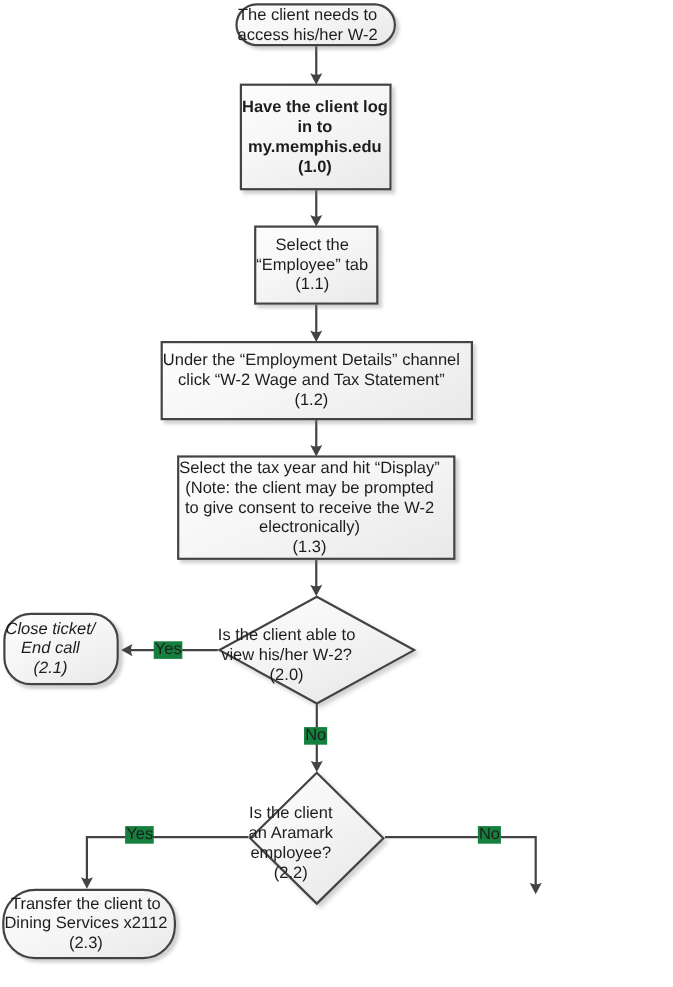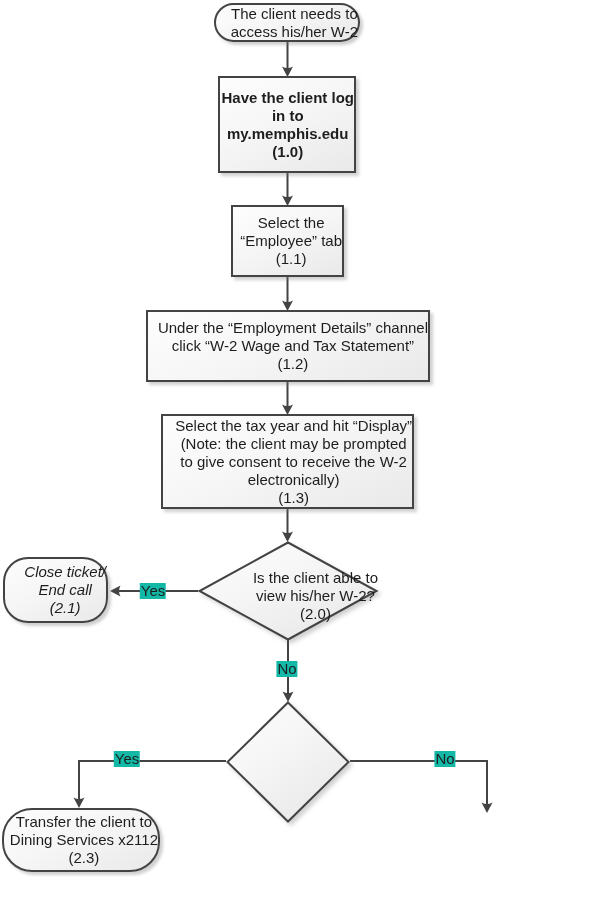--- a/index.html
+++ b/index.html
@@ -13,21 +13,21 @@
   }
   .edges-layer {
     position: absolute;
     left: 0; top: 0;
     width: 612px; height: 897px;
   }
   .node {
     position: absolute;
     display: flex;
     align-items: center;
-    justify-content: flex-end;
+    justify-content: flex-start;
     text-align: center;
     box-sizing: border-box;
     color: #1d1d1d;
     font-size: 15px;
     line-height: 18px;
     white-space: pre-line;
   }
   .node .label { white-space: pre-line; }
   .box, .pill {
     border: 2px solid #434343;
@@ -38,21 +38,21 @@
   .diamond svg {
     position: absolute;
     left: 0; top: 0;
     width: 100%; height: 100%;
     overflow: visible;
   }
   .diamond .label { position: relative; top: 5px; }
   .edge-label {
     position: absolute;
     transform: translate(-50%, -50%);
-    background: #14b8a6;
+    background: #15803d;
     color: #1d1d1d;
     font-size: 15px;
     line-height: 16px;
     padding: 0 1px;
   }
 </style>
 </head>
 <body>
 
 <div class="canvas">
@@ -133,20 +133,24 @@
   <div class="node pill" style="left:3px; top:557px; width:105px; height:66px; border-radius:25px;font-style:italic;">
     <div class="label">Close ticket/
 End call
 (2.1)</div>
   </div>
 
   <div class="node diamond" style="left:226px; top:701px; width:124px; height:122px;">
     <svg viewBox="0 0 124 122">
       <polygon points="62,1.5 122.5,61 62,120.5 1.5,61" fill="url(#shapeGrad)" stroke="#434343" stroke-width="2" style="filter: drop-shadow(3px 3px 2px rgba(120,120,120,0.35));"></polygon>
     </svg>
+    <div class="label">Is the client
+an Aramark
+employee?
+(2.2)</div>
   </div>
 
   <div class="node pill" style="left:2px; top:808px; width:158px; height:64px; border-radius:30px;">
     <div class="label">Transfer the client to
 Dining Services x2112
 (2.3)</div>
   </div>
 
 
   <div class="edge-label" style="left:153px; top:591px;">Yes</div>

